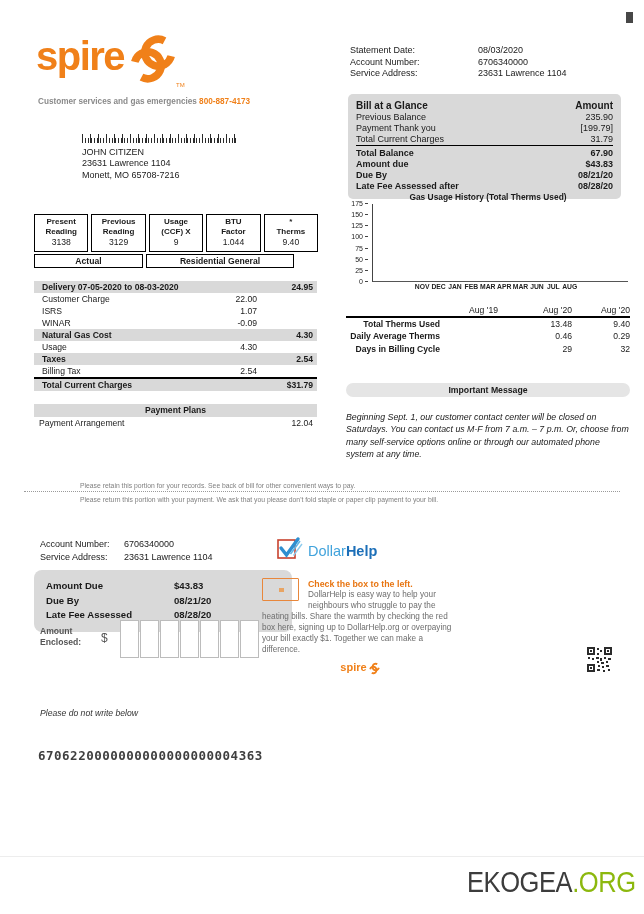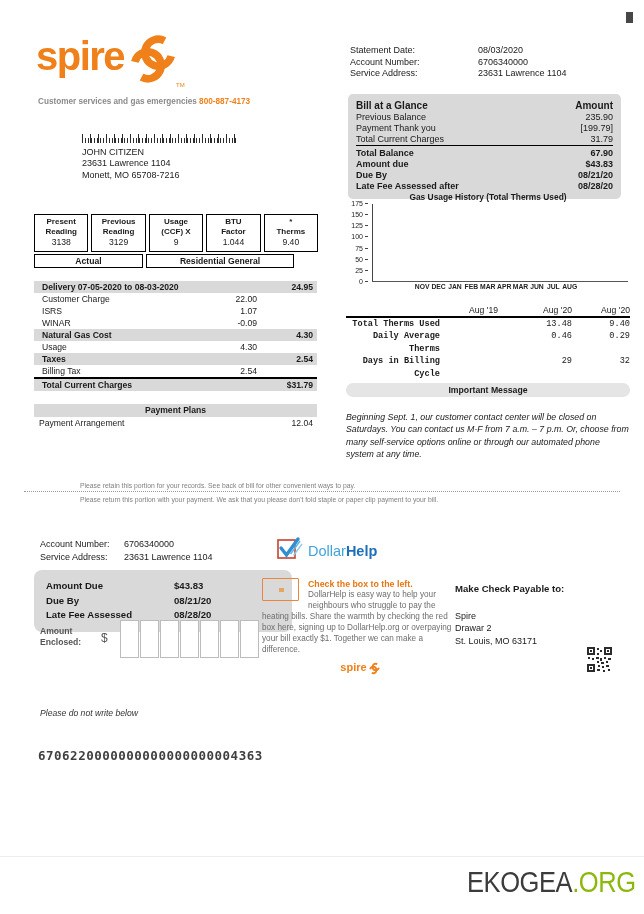--- a/index.html
+++ b/index.html
@@ -45,21 +45,21 @@
   .bar { width:11px; }
   .x-labels { display:flex; padding-left:42px; margin-left:26px; margin-top:1px; }
   .xlabel { width:16.4px; text-align:center; font-size:6.8px; font-weight:bold; color:#222; }
 
   
   .usage { position:absolute; left:346px; top:304px; width:284px; font-size:8.6px; }
   .usage .hdr { display:grid; grid-template-columns:1fr 58px 74px 58px; line-height:12px; border-bottom:2px solid #000; }
   .usage .hdr span { text-align:right; }
   .usage .row { display:grid; grid-template-columns:1fr 58px 74px 58px; line-height:12.4px; }
   .usage .row .lbl { font-weight:bold; }
-  .usage .row span { text-align:right;font-family:Liberation Mono, monospace; }
+  .usage .row span { text-align:right; }
 
   
   .meter { position:absolute; left:34px; top:214px; width:284px; }
   .meter .cells { display:flex; gap:3px; }
   .meter .cell { width:76px; border:1.8px solid #000; text-align:center; padding:2px 0 3px 0; }
   .meter .cell .h { font-size:8px; font-weight:bold; line-height:9.6px; }
   .meter .cell .v { font-size:8.6px; line-height:11px; margin-top:1px; }
   .meter .foot { display:flex; gap:3px; margin-top:2px; }
   .meter .fcell { border:1.8px solid #000; font-size:8.6px; font-weight:bold; text-align:center; line-height:12px; }
   .meter .fcell.left { width:109px; }
@@ -448,28 +448,20 @@
     <div class="dh-headline">Check the box to the left.</div>
     <div class="dh-body">DollarHelp is easy way to help your neighbours who struggle to pay the heating bills. Share the warmth  by checking the red box here, signing up to DollarHelp.org or overpaying your bill exactly $1. Together we can make a difference.</div>
     <div class="dh-spire">
       <span>spire</span><svg width="11" height="13" viewBox="0 0 48 56">
           <path d="M36 9 A14 14 0 1 0 43 25" fill="none" stroke="#F08019" stroke-width="8"></path>
           <path d="M12 47 A14 14 0 1 0 5 31" fill="none" stroke="#F08019" stroke-width="8"></path>
         </svg>
     </div>
   </div>
 
-  <div class="payable">
-    <div class="title">Make Check Payable to:</div>
-    <div class="lines">
-      <div>Spire</div>
-      <div>Drawar 2</div>
-      <div>St. Louis, MO 63171</div>
-    </div>
-  </div>
 
   <div class="qr">
     <svg width="27" height="27" viewBox="0 0 27 27">
       <rect x="0" y="0" width="27" height="27" fill="#fff"></rect>
       <g fill="#2b2b2b">
         <rect x="1" y="1" width="8" height="8"></rect>
           <rect x="3" y="3" width="4" height="4" fill="#fff"></rect>
           <rect x="4" y="4" width="2" height="2"></rect>
         <rect x="18" y="1" width="8" height="8"></rect>
           <rect x="20" y="3" width="4" height="4" fill="#fff"></rect>

